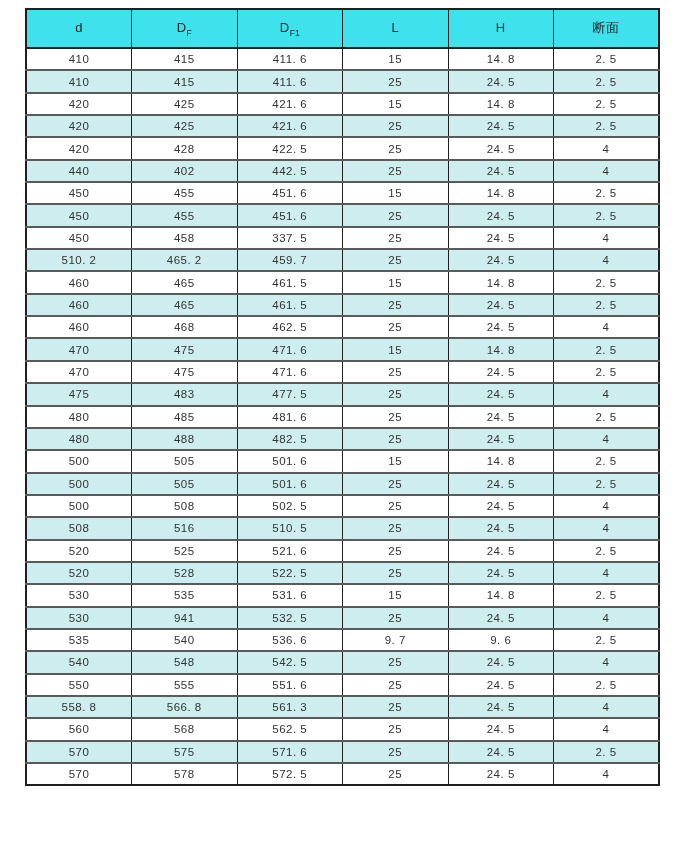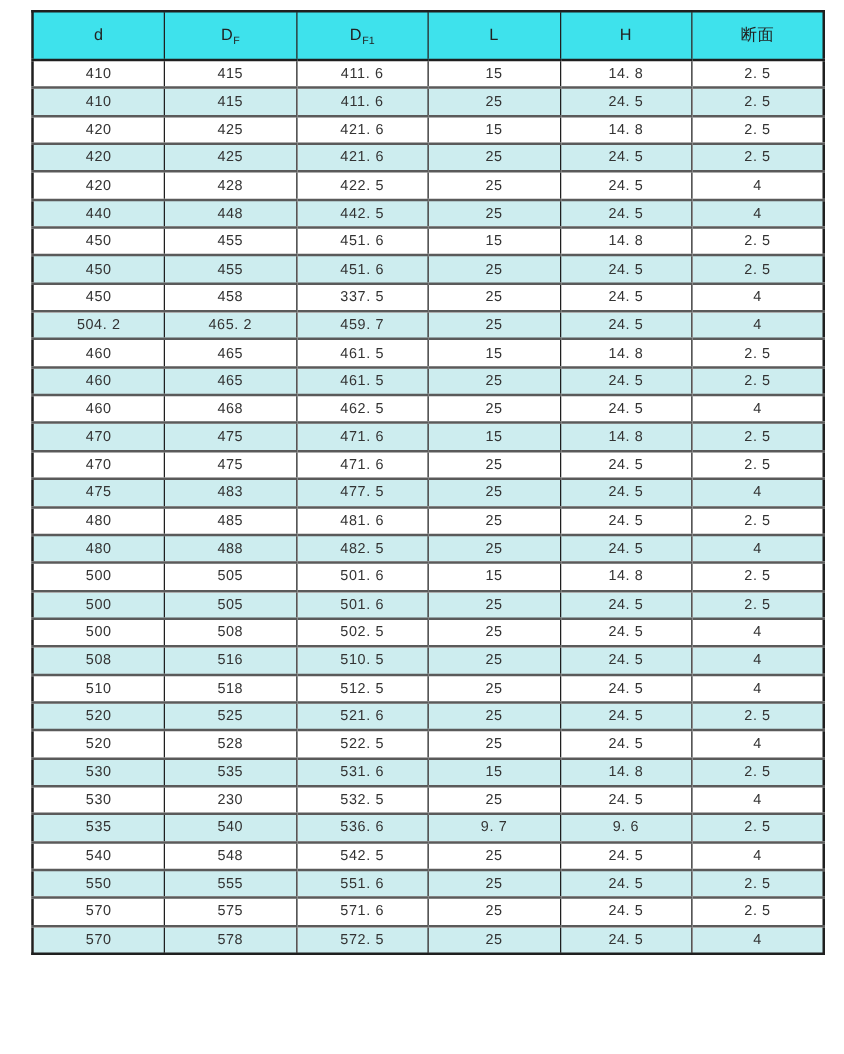--- a/index.html
+++ b/index.html
@@ -116,21 +116,21 @@
         <tr>
           <td>420</td>
           <td>428</td>
           <td>422. 5</td>
           <td>25</td>
           <td>24. 5</td>
           <td>4</td>
         </tr>
         <tr>
           <td>440</td>
-          <td>448</td>
+          <td>402</td>
           <td>442. 5</td>
           <td>25</td>
           <td>24. 5</td>
           <td>4</td>
         </tr>
         <tr>
           <td>450</td>
           <td>455</td>
           <td>451. 6</td>
           <td>15</td>
@@ -147,21 +147,21 @@
         </tr>
         <tr>
           <td>450</td>
           <td>458</td>
           <td>337. 5</td>
           <td>25</td>
           <td>24. 5</td>
           <td>4</td>
         </tr>
         <tr>
-          <td>504. 2</td>
+          <td>510. 2</td>
           <td>465. 2</td>
           <td>459. 7</td>
           <td>25</td>
           <td>24. 5</td>
           <td>4</td>
         </tr>
         <tr>
           <td>460</td>
           <td>465</td>
           <td>461. 5</td>
@@ -251,28 +251,20 @@
         </tr>
         <tr>
           <td>508</td>
           <td>516</td>
           <td>510. 5</td>
           <td>25</td>
           <td>24. 5</td>
           <td>4</td>
         </tr>
         <tr>
-          <td>510</td>
-          <td>518</td>
-          <td>512. 5</td>
-          <td>25</td>
-          <td>24. 5</td>
-          <td>4</td>
-        </tr>
-        <tr>
           <td>520</td>
           <td>525</td>
           <td>521. 6</td>
           <td>25</td>
           <td>24. 5</td>
           <td>2. 5</td>
         </tr>
         <tr>
           <td>520</td>
           <td>528</td>
@@ -284,21 +276,21 @@
         <tr>
           <td>530</td>
           <td>535</td>
           <td>531. 6</td>
           <td>15</td>
           <td>14. 8</td>
           <td>2. 5</td>
         </tr>
         <tr>
           <td>530</td>
-          <td>230</td>
+          <td>941</td>
           <td>532. 5</td>
           <td>25</td>
           <td>24. 5</td>
           <td>4</td>
         </tr>
         <tr>
           <td>535</td>
           <td>540</td>
           <td>536. 6</td>
           <td>9. 7</td>
@@ -315,20 +307,36 @@
         </tr>
         <tr>
           <td>550</td>
           <td>555</td>
           <td>551. 6</td>
           <td>25</td>
           <td>24. 5</td>
           <td>2. 5</td>
         </tr>
         <tr>
+          <td>558. 8</td>
+          <td>566. 8</td>
+          <td>561. 3</td>
+          <td>25</td>
+          <td>24. 5</td>
+          <td>4</td>
+        </tr>
+        <tr>
+          <td>560</td>
+          <td>568</td>
+          <td>562. 5</td>
+          <td>25</td>
+          <td>24. 5</td>
+          <td>4</td>
+        </tr>
+        <tr>
           <td>570</td>
           <td>575</td>
           <td>571. 6</td>
           <td>25</td>
           <td>24. 5</td>
           <td>2. 5</td>
         </tr>
         <tr>
           <td>570</td>
           <td>578</td>

